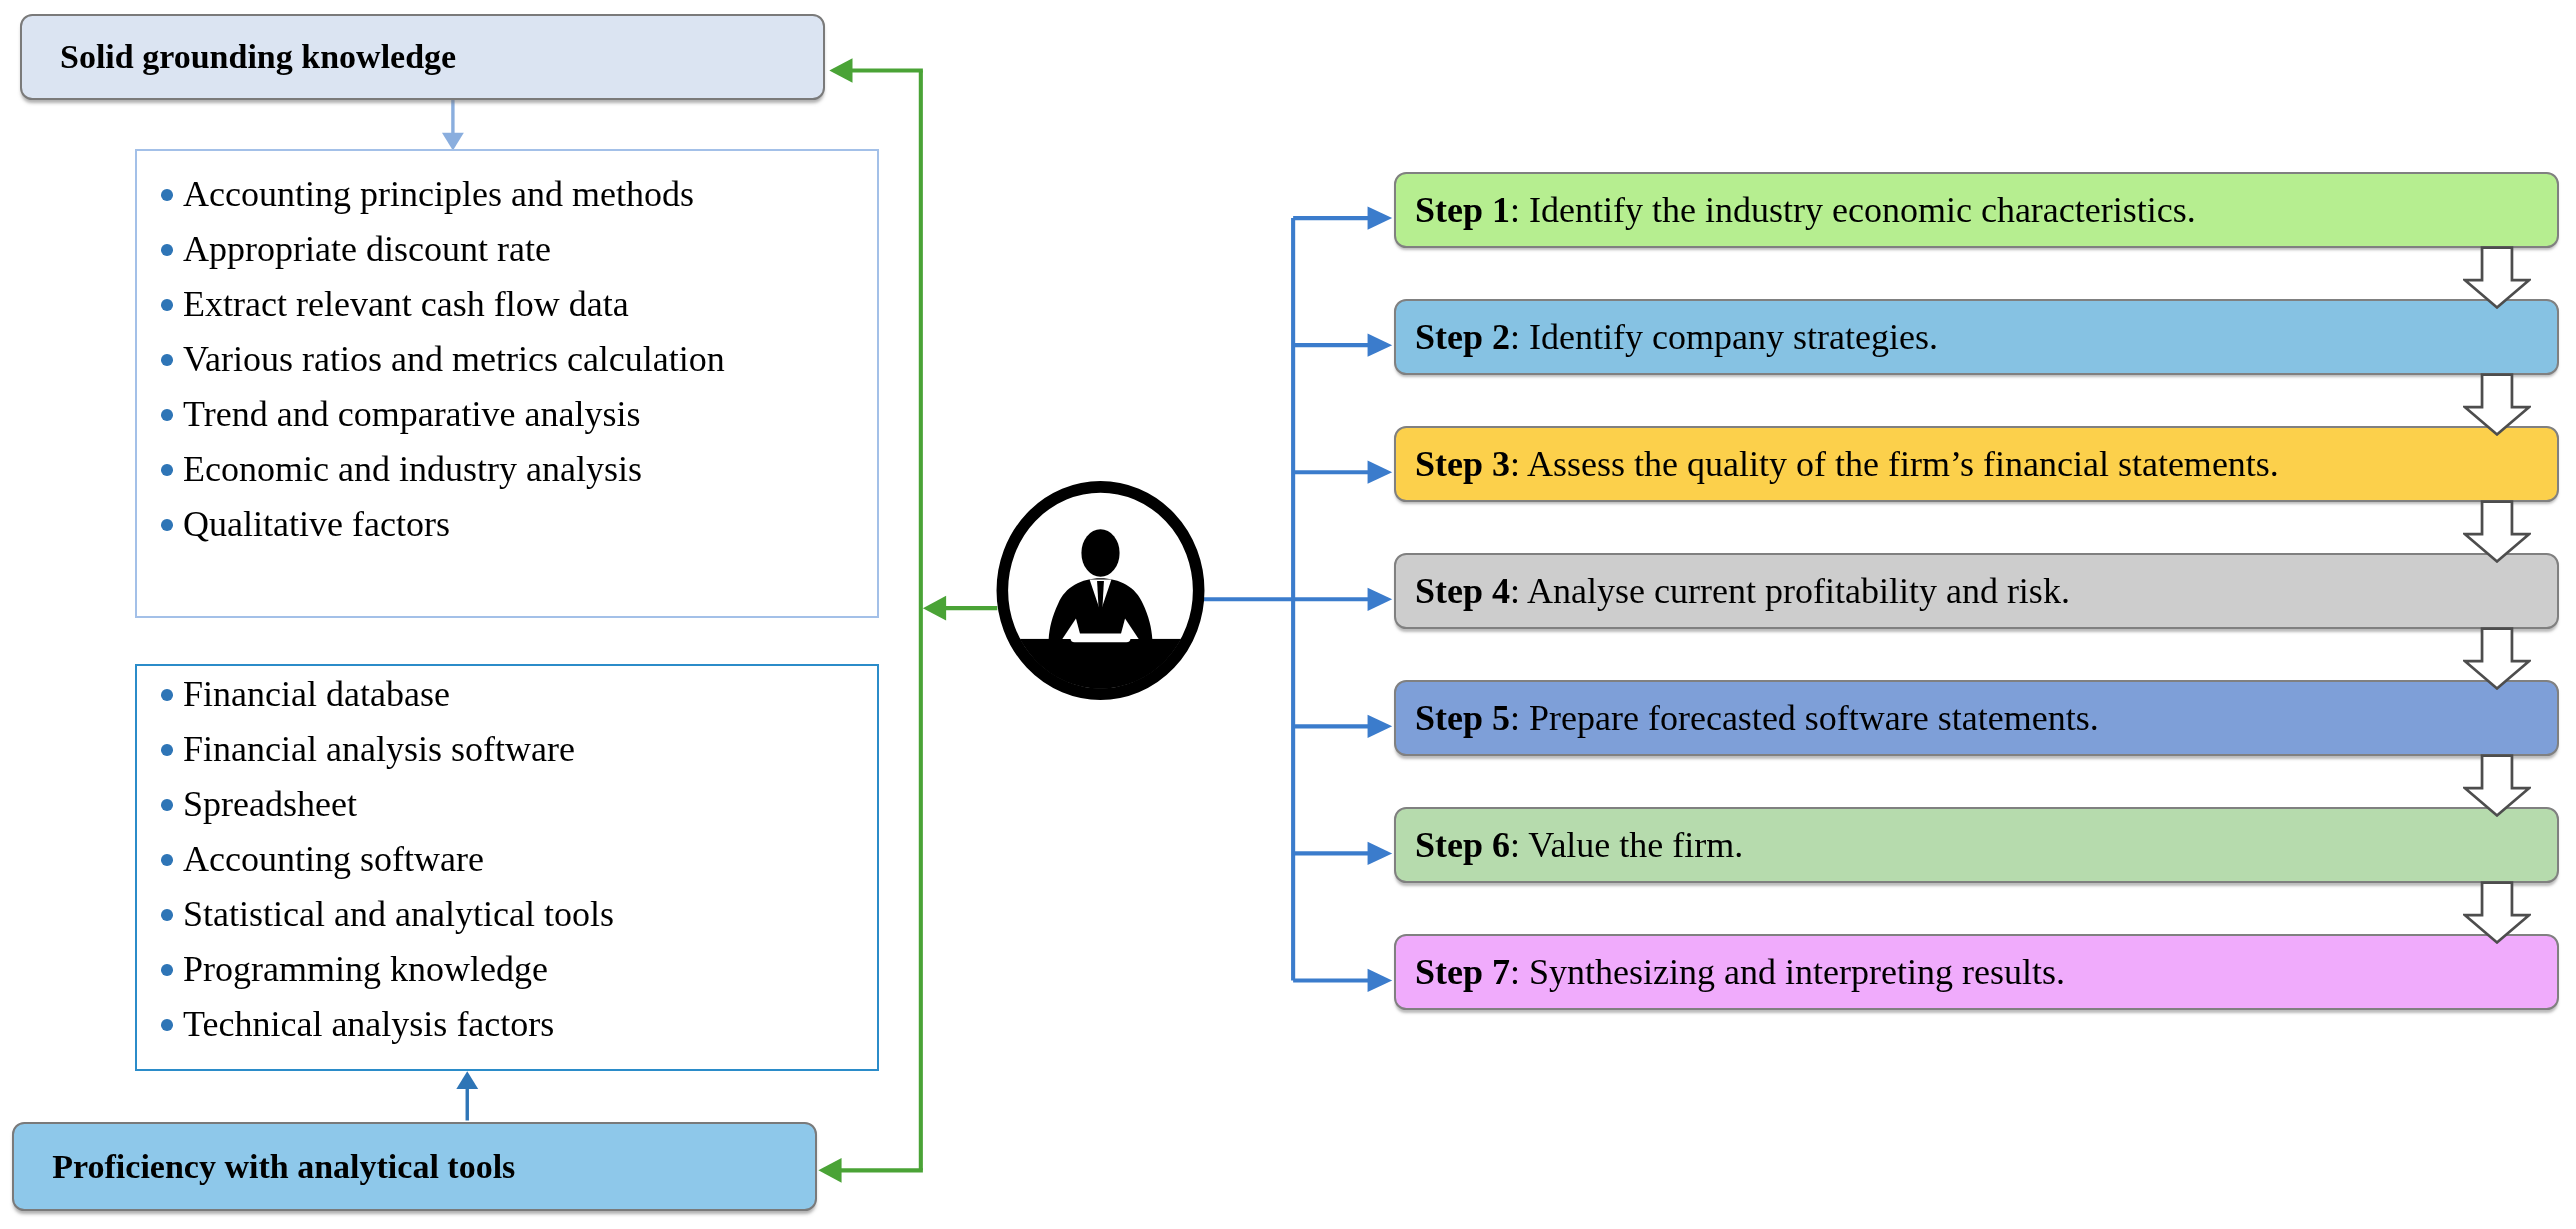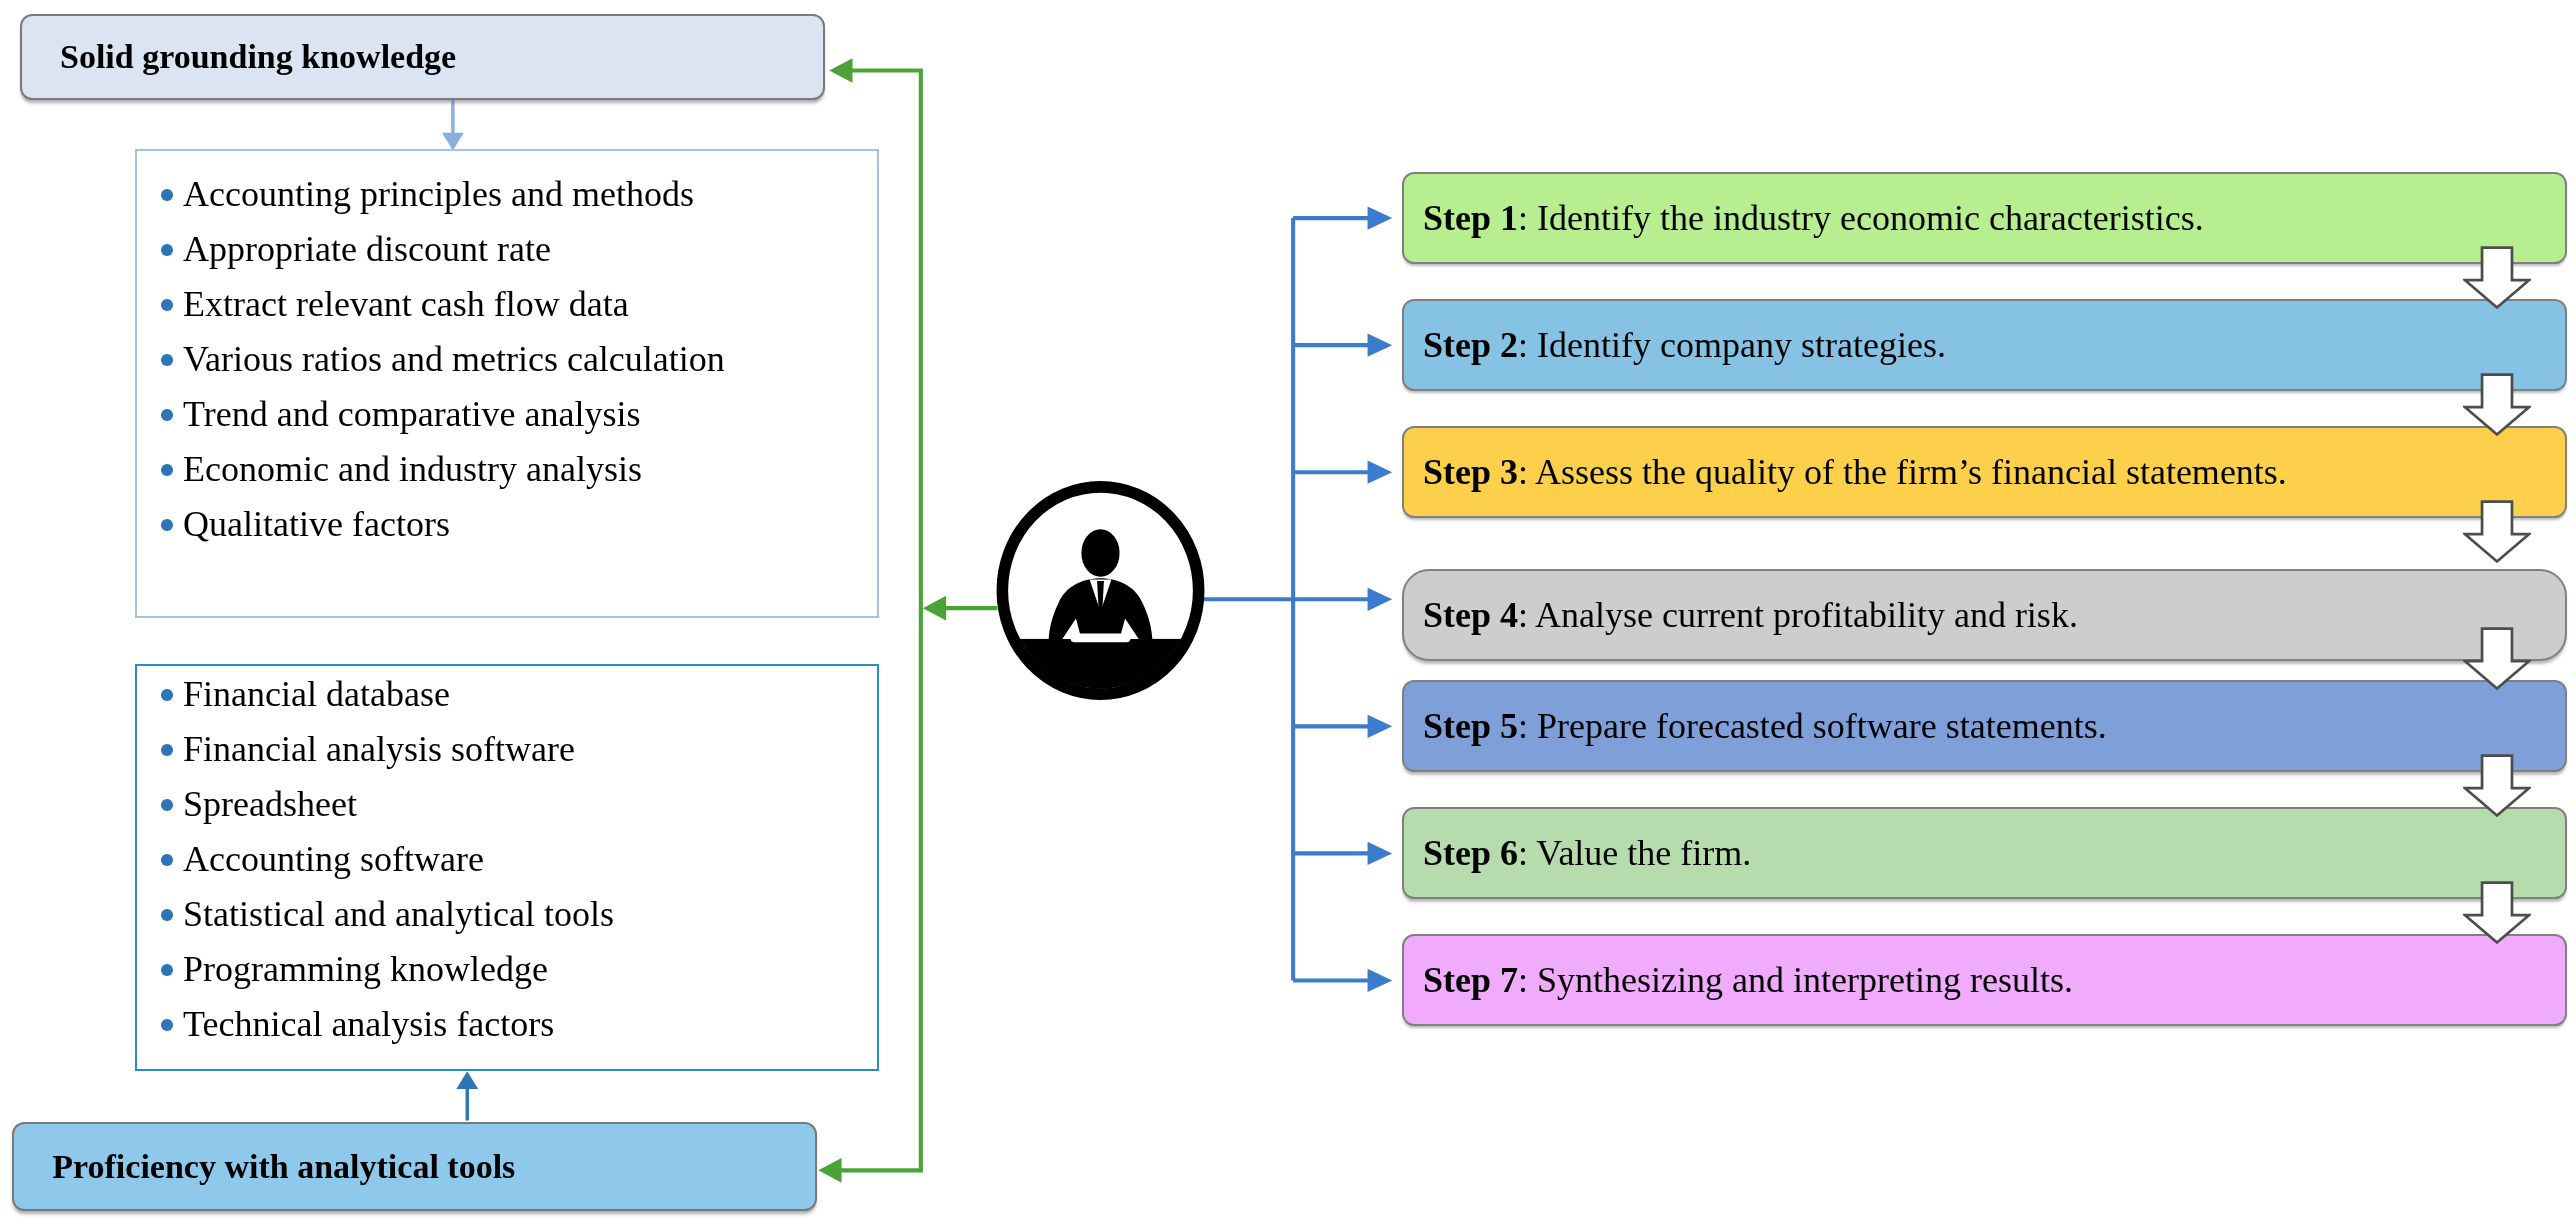--- a/index.html
+++ b/index.html
@@ -21,24 +21,24 @@
   .listbox ul{list-style:none;margin:0;padding:16.4px 27px 0 0;}
   .listbox li{
     position:relative;padding-left:30px;margin-left:16px;
     font-size:36px;line-height:55px;
   }
   .listbox li .bullet{
     position:absolute;left:8.2px;top:22px;width:11.6px;height:11.6px;border-radius:50%;
   }
   
   .step{
-    position:absolute;left:1394px;width:1165px;height:92px;box-sizing:border-box;
+    position:absolute;left:1394px;width:1165px;height:76px;box-sizing:border-box;
     border:2px solid #808080;border-radius:12.3px;
     display:flex;align-items:center;padding-left:19px;
-    font-size:36px;box-shadow:0 3.4px 2.7px -1.4px rgba(120,120,120,.5);margin-left:8px;
+    font-size:36px;box-shadow:0 3.4px 2.7px -1.4px rgba(120,120,120,.5);
   }
   .step .step-label{font-weight:bold;}
   svg.overlay{position:absolute;left:0;top:0;width:2576px;height:1230px;pointer-events:none;}
   svg.flow-arrow{position:absolute;left:2463px;width:68px;height:63px;z-index:5;}
   svg.person{position:absolute;left:991px;top:478px;width:219px;height:225px;}
 </style>
 </head>
 <body>
 
 <div id="canvas">
@@ -130,21 +130,21 @@
       <span class="step-text">: Identify the industry economic characteristics.</span>
   </div>
   <div class="step" style="top: 299px; background-color: rgb(134, 194, 227);">
     <span class="step-label">Step 2</span>
       <span class="step-text">: Identify company strategies.</span>
   </div>
   <div class="step" style="top: 426px; background-color: rgb(252, 208, 75);">
     <span class="step-label">Step 3</span>
       <span class="step-text">: Assess the quality of the firm’s financial statements.</span>
   </div>
-  <div class="step" style="top: 569px; background-color: rgb(205, 205, 205); border-radius: 27px;">
+  <div class="step" style="top: 553px; background-color: rgb(205, 205, 205);">
     <span class="step-label">Step 4</span>
       <span class="step-text">: Analyse current profitability and risk.</span>
   </div>
   <div class="step" style="top: 680px; background-color: rgb(126, 159, 216);">
     <span class="step-label">Step 5</span>
       <span class="step-text">: Prepare forecasted software statements.</span>
   </div>
   <div class="step" style="top: 807px; background-color: rgb(182, 219, 173);">
     <span class="step-label">Step 6</span>
       <span class="step-text">: Value the firm.</span>

